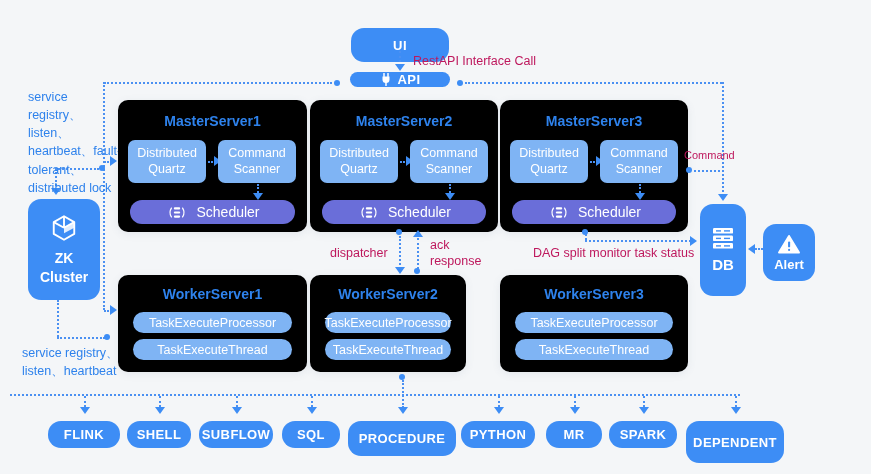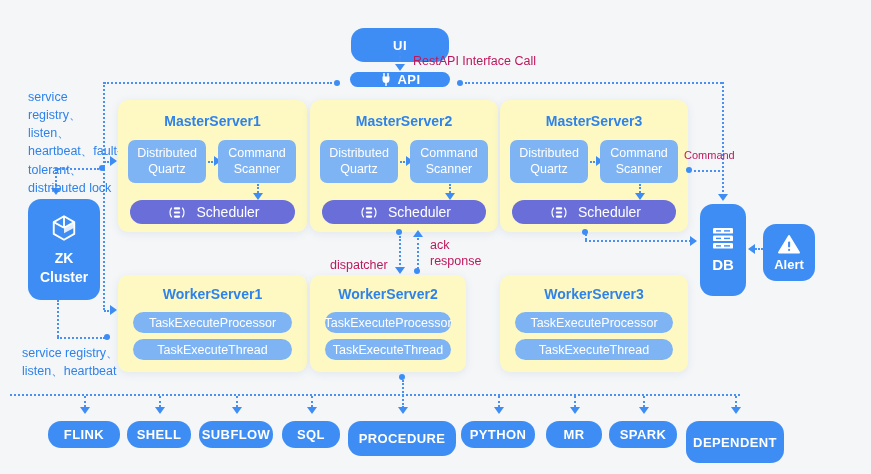--- a/index.html
+++ b/index.html
@@ -8,21 +8,21 @@
     position:relative; width:871px; height:474px; background:#f4f6f8;
     overflow:hidden; font-family:"Liberation Sans", sans-serif;
   }
   
   .pill {
     position:absolute; background:#3d8df5; color:#fff; border-radius:13px;
     display:flex; align-items:center; justify-content:center;
     font-weight:bold; font-size:13px; letter-spacing:.4px;
   }
   .card {
-    position:absolute; background:#fef9c3; border-radius:10px;
+    position:absolute; background:#000000; border-radius:10px;
     box-shadow:0 2px 8px rgba(90,110,140,.10);
   }
   .card-title {
     position:absolute; left:0; right:0; text-align:center;
     color:#2e82ec; font-weight:bold; font-size:14px;
   }
   .subbox {
     position:absolute; background:#7fb4f4; color:#fff; border-radius:7px;
     display:flex; align-items:center; justify-content:center; text-align:center;
     font-size:12.5px; line-height:1.25; padding:2px 6px;
@@ -178,27 +178,28 @@
   <div class="lbl" style="left:684px;top:149px;font-size:11px;">Command</div>
   <div class="dot" style="left:686px;top:167px;"></div>
   <div class="dh" style="left:694px;top:170px;width:26px;"></div>
 
   <div class="dot" style="left:396px;top:229px;"></div>
   <div class="dv" style="left:399px;top:236px;height:33px;"></div>
   <div class="ar-d" style="left:395px;top:267px;"></div>
   <div class="ar-u" style="left:413px;top:230px;"></div>
   <div class="dv" style="left:417px;top:238px;height:31px;"></div>
   <div class="dot" style="left:414px;top:268px;"></div>
-  <div class="lbl" style="left:330px;top:246px;margin-top:12px;">dispatcher</div>
+  <div class="lbl" style="left:330px;top:246px;">dispatcher</div>
   <div class="lbl" style="left:430px;top:238px;width:58px;line-height:1.25;">ack response</div>
 
   <div class="dot" style="left:582px;top:229px;"></div>
   <div class="dv" style="left:585px;top:234px;height:6px;"></div>
   <div class="dh" style="left:585px;top:240px;width:106px;"></div>
   <div class="ar-r" style="left:690px;top:236px;"></div>
+  <div class="lbl" style="left:533px;top:246px;">DAG split monitor task status</div>
 
   <div class="bignode" style="left:700px;top:204px;width:46px;height:92px;font-size:15px;">
     <svg width="24" height="23" viewBox="0 0 24 23">
       <g fill="#fff">
         <rect x="2" y="1" width="20" height="5.6" rx="1.2"></rect>
         <rect x="2" y="8.5" width="20" height="5.6" rx="1.2"></rect>
         <rect x="2" y="16" width="20" height="5.6" rx="1.2"></rect>
       </g>
       <g fill="#3d8df5">
         <rect x="5" y="3.2" width="5" height="1.4"></rect>

